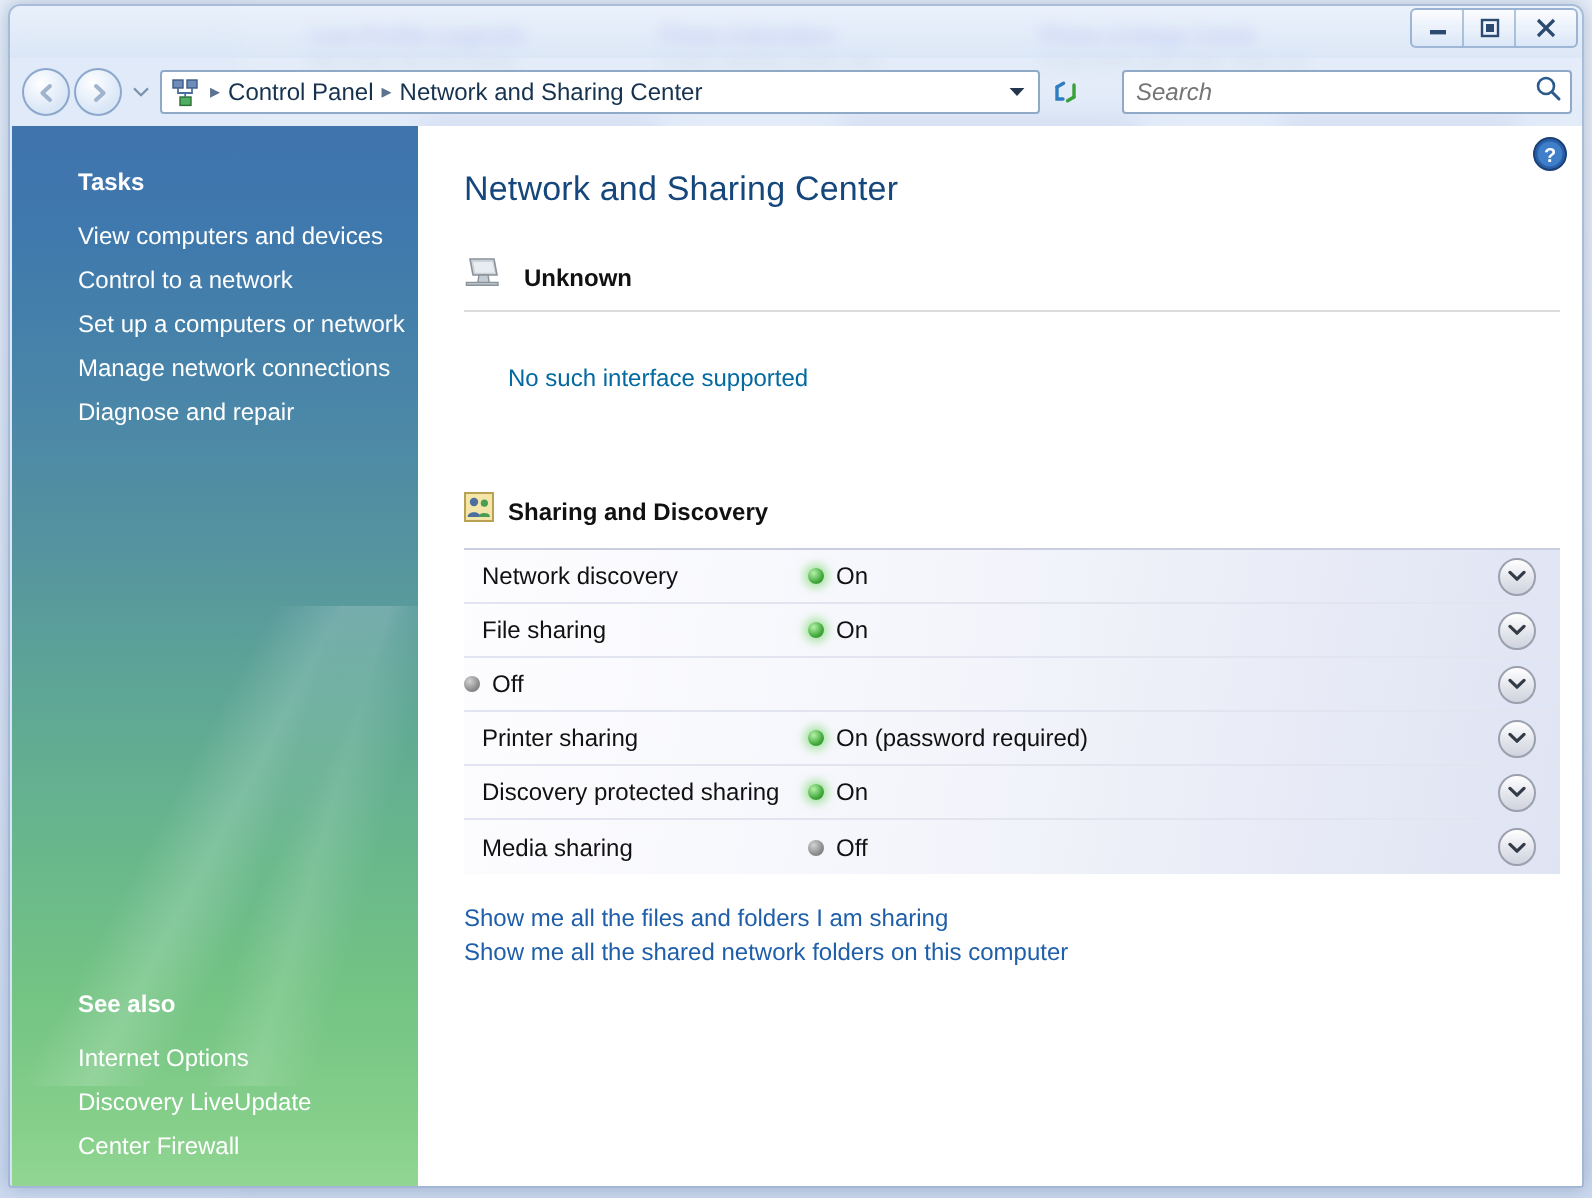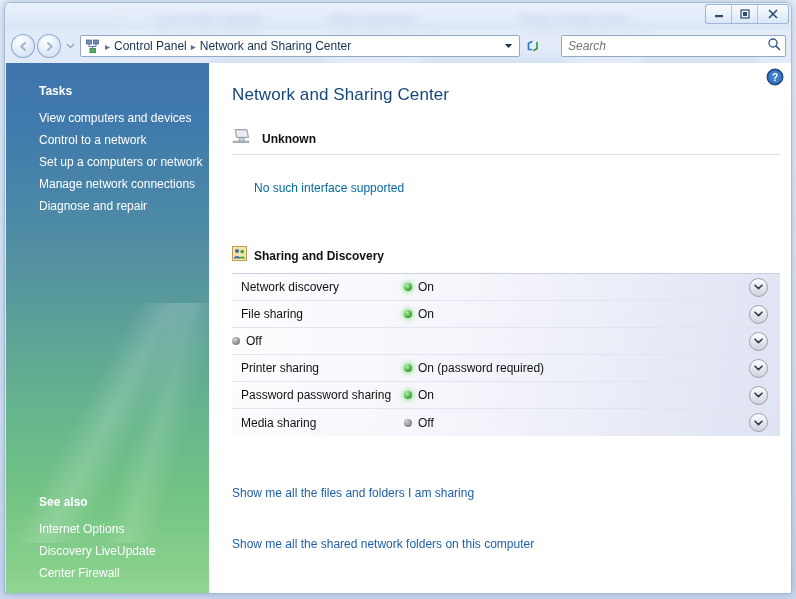--- a/index.html
+++ b/index.html
@@ -339,21 +339,20 @@
     left: 23px; top: 389px;
     display: flex;
     flex-direction: column;
     gap: 3px;
   }
   .blue-link {
     font-size: 12px;
     color: #1f5fa9;
     cursor: pointer;
     text-decoration: none;
-    margin-top: 34px;
   }
 </style>
 </head>
 <body>
 
 <div id="desktop">
   <div id="bg-left-strip"></div>
   <div class="bg-blot" style="left:210px;top:58px;width:120px;height:14px;"></div>
   <div class="bg-blot" style="left:420px;top:58px;width:150px;height:14px;"></div>
   <div class="bg-blot" style="left:640px;top:58px;width:120px;height:14px;"></div>
@@ -565,21 +564,21 @@
               <span>On (password required)</span>
             </span>
             <span class="expand-btn">
               <svg width="9" height="6" viewBox="0 0 9 6">
                 <path d="M1 1.2 L4.5 4.6 L8 1.2" stroke="#333b46" stroke-width="1.6" fill="none" stroke-linecap="round" stroke-linejoin="round"></path>
               </svg>
             </span>
           </div>
 
           <div class="share-row">
-            <span class="share-label">Password password sharing</span>
+            <span class="share-label">Discovery protected sharing</span>
             <span class="share-state">
               <span class="dot on"></span>
               <span>On</span>
             </span>
             <span class="expand-btn">
               <svg width="9" height="6" viewBox="0 0 9 6">
                 <path d="M1 1.2 L4.5 4.6 L8 1.2" stroke="#333b46" stroke-width="1.6" fill="none" stroke-linecap="round" stroke-linejoin="round"></path>
               </svg>
             </span>
           </div>

